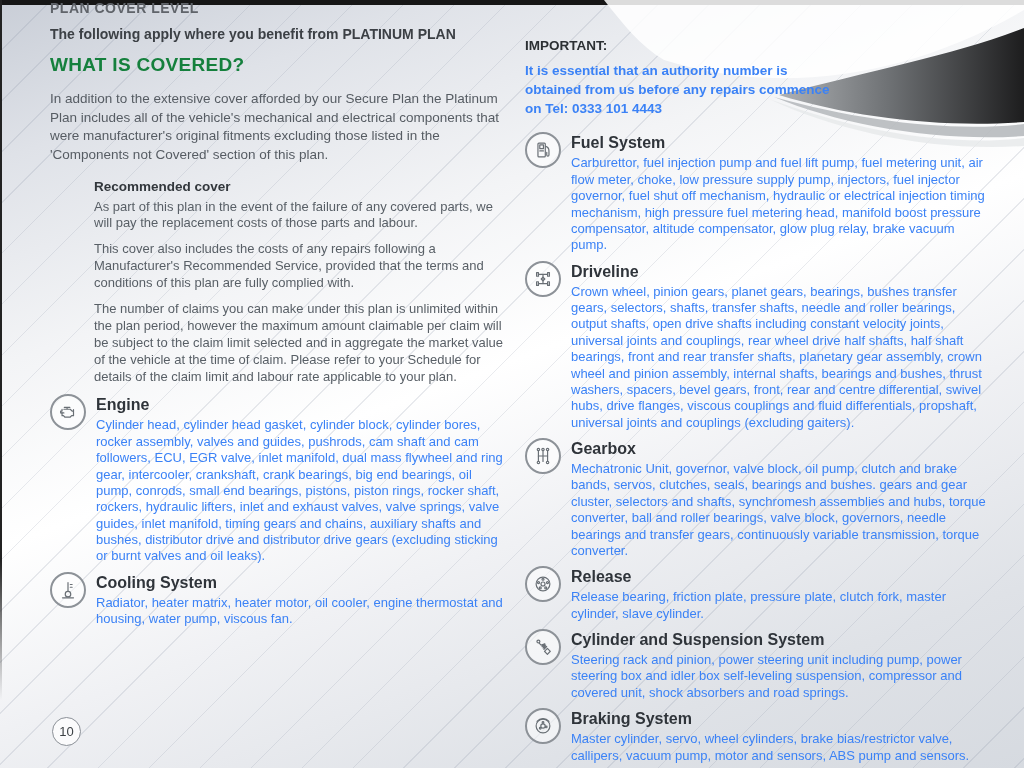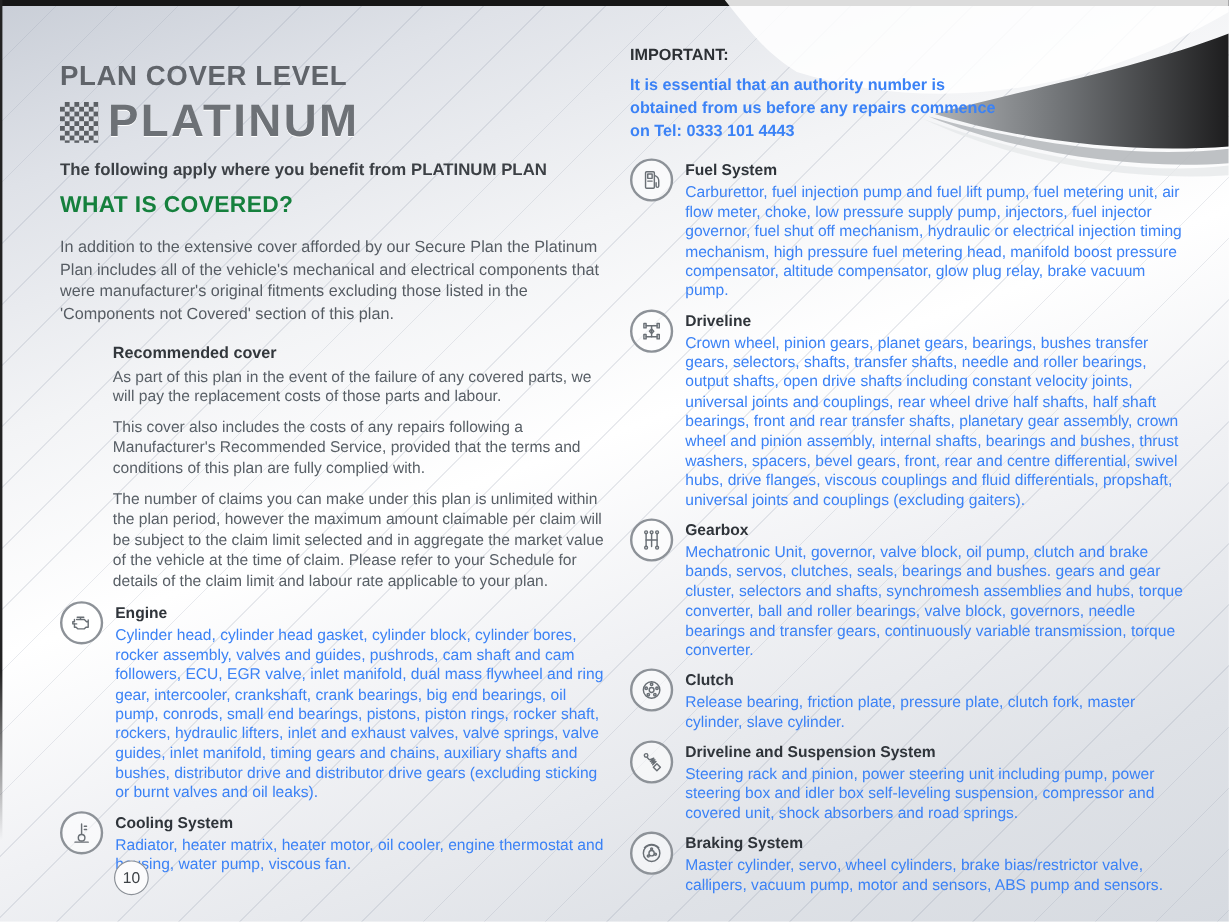--- a/index.html
+++ b/index.html
@@ -11,50 +11,50 @@
       linear-gradient(160deg,#c9ced7 0%,#dfe2e8 14%,#f3f4f6 32%,#ffffff 48%,#f0f1f4 64%,#dfe2e7 84%,#d6dae0 100%);
   }
   .top-bar{position:absolute;top:0;left:0;width:100%;height:5px;background:#161616;}
   .left-edge{position:absolute;top:0;left:0;width:2px;height:700px;background:linear-gradient(#222 80%,rgba(34,34,34,0));}
   .swoosh{position:absolute;top:0;right:0;pointer-events:none;}
 
   .col{position:absolute;top:0;}
   .col-left{left:50px;width:456px;}
   .col-right{left:525px;width:466px;}
 
-  .eyebrow{margin-top:50px;font-size:23px;font-weight:bold;color:#60646a;letter-spacing:.5px;}
+  .eyebrow{font-size:14px;font-weight:bold;color:#60646a;letter-spacing:.5px;}
   .brand-row{display:flex;align-items:center;margin-top:3px;}
   .portcullis{width:32px;height:34px;margin-right:8px;
     background:repeating-conic-gradient(#5c6065 0% 25%, rgba(92,96,101,0) 0% 50%) 0 0 / 8px 8px;}
   .brand{font-size:38px;font-weight:800;color:#6d7176;letter-spacing:2px;text-shadow:0 1px 0 #fff;}
   .subtitle{margin-top:10px;font-size:14px;font-weight:bold;color:#3c4045;}
   .h-covered{margin-top:12px;font-size:19px;font-weight:800;color:#15803d;letter-spacing:.3px;}
   .intro{margin-top:14px;font-size:13.5px;line-height:1.38;color:#565c63;}
 
   .indent{margin-left:44px;}
   .maint{margin-top:14px;}
   .maint-title{font-size:13.5px;font-weight:bold;color:#32373c;}
   .maint p{margin:5px 0 9px 0;font-size:13px;line-height:1.3;color:#585f66;}
 
   .sections{margin-top:8px;}
   .section{display:flex;align-items:flex-start;margin-bottom:7px;}
   .icon-circle{flex:0 0 36px;width:36px;height:36px;border:2px solid #8d9298;border-radius:50%;
     background:rgba(255,255,255,.55);box-sizing:border-box;display:flex;align-items:center;justify-content:center;margin-top:0px;}
   .icon-circle svg{width:22px;height:22px;stroke:#696f75;fill:none;stroke-width:1.3;stroke-linecap:round;stroke-linejoin:round;}
   .section-text{margin-left:10px;flex:1;}
-  .section-title{font-size:13px;font-weight:bold;color:#2f343a;padding-top:2px;}
+  .section-title{font-size:16px;font-weight:bold;color:#2f343a;padding-top:2px;}
   .section-body{margin-top:3px;font-size:13px;line-height:1.26;color:#3b82f6;}
 
   .imp-label{margin-top:38px;font-size:13.5px;font-weight:bold;color:#2c3034;}
   .imp-text{margin-top:8px;font-size:13.5px;font-weight:bold;line-height:1.42;color:#3b82f6;white-space:pre-line;}
   .col-right .sections{margin-top:14px;}
 
   .page-badge{position:absolute;left:52px;bottom:22px;width:27px;height:27px;border-radius:50%;
     background:#fbfbfc;border:1.5px solid #8b9097;display:flex;align-items:center;justify-content:center;
-    font-size:13px;color:#3c4145;margin-left:43px;}
+    font-size:13px;color:#3c4145;}
 </style>
 </head>
 <body>
 
 <div class="top-bar"></div>
 <div class="left-edge"></div>
 
 <svg class="swoosh" width="480" height="160" viewBox="0 0 480 160">
   <defs>
     <linearGradient id="darkband" x1="0" y1="0" x2="1" y2="0">
@@ -64,24 +64,20 @@
     </linearGradient>
   </defs>
   <path d="M120 60 C 230 95, 360 80, 480 10 L 480 0 L 60 0 C 80 25, 95 45, 120 60 Z" fill="#ffffff" opacity="0.85"></path>
   <path d="M235 95 C 330 70, 410 55, 480 28 L 480 122 C 400 128, 310 118, 235 95 Z" fill="url(#darkband)"></path>
   <path d="M230 97 C 320 122, 410 132, 480 124 L 480 136 C 395 142, 300 126, 230 97 Z" fill="#b7babe" opacity="0.9"></path>
   <path d="M225 99 C 320 134, 410 146, 480 138 L 480 146 C 390 152, 295 132, 225 99 Z" fill="#e6e8ea" opacity="0.8"></path>
 </svg>
 
 <div class="col col-left">
   <div class="eyebrow">PLAN COVER LEVEL</div>
-  <div class="brand-row">
-    <div class="portcullis"></div>
-    <div class="brand">PLATINUM</div>
-  </div>
   <div class="subtitle">The following apply where you benefit from PLATINUM PLAN</div>
   <div class="h-covered">WHAT IS COVERED?</div>
   <div class="intro">In addition to the extensive cover afforded by our Secure Plan the Platinum Plan includes all of the vehicle's mechanical and electrical components that were manufacturer's original fitments excluding those listed in the 'Components not Covered' section of this plan.</div>
 
   <div class="maint indent">
     <div class="maint-title">Recommended cover</div>
     <div>
   <p>As part of this plan in the event of the failure of any covered parts, we will pay the replacement costs of those parts and labour.</p>
 
   <p>This cover also includes the costs of any repairs following a Manufacturer's Recommended Service, provided that the terms and conditions of this plan are fully complied with.</p>
@@ -189,35 +185,35 @@
             <circle cx="12" cy="12" r="7.5"></circle>
             <circle cx="12" cy="12" r="2.2"></circle>
             <circle cx="12" cy="6.8" r="1.1"></circle>
             <circle cx="16.9" cy="10.4" r="1.1"></circle>
             <circle cx="15" cy="16.3" r="1.1"></circle>
             <circle cx="9" cy="16.3" r="1.1"></circle>
             <circle cx="7.1" cy="10.4" r="1.1"></circle>
           </svg>
         </div>
     <div class="section-text">
-      <div class="section-title">Clutch</div>
+      <div class="section-title">Release</div>
       <div class="section-body">Release bearing, friction plate, pressure plate, clutch fork, master cylinder, slave cylinder.</div>
     </div>
   </div>
 
   <div class="section">
     <div class="icon-circle">
           <svg viewBox="0 0 24 24">
             <circle cx="7" cy="6" r="1.6"></circle>
             <path d="M8 8 l2 2 m0 0 l4 -1.5 l-3 3 l4 -1.5 l-3 3 l4 -1.5 l-3 3"></path>
             <rect x="14.5" y="14.5" width="4.5" height="4.5" transform="rotate(45 16.8 16.8)"></rect>
           </svg>
         </div>
     <div class="section-text">
-      <div class="section-title">Driveline and Suspension System</div>
+      <div class="section-title">Cylinder and Suspension System</div>
       <div class="section-body">Steering rack and pinion, power steering unit including pump, power steering box and idler box self-leveling suspension, compressor and covered unit, shock absorbers and road springs.</div>
     </div>
   </div>
 
   <div class="section">
     <div class="icon-circle">
           <svg viewBox="0 0 24 24">
             <circle cx="12" cy="12" r="7.5"></circle>
             <circle cx="12" cy="12" r="2.4"></circle>
             <circle cx="12" cy="8.2" r=".9"></circle>

